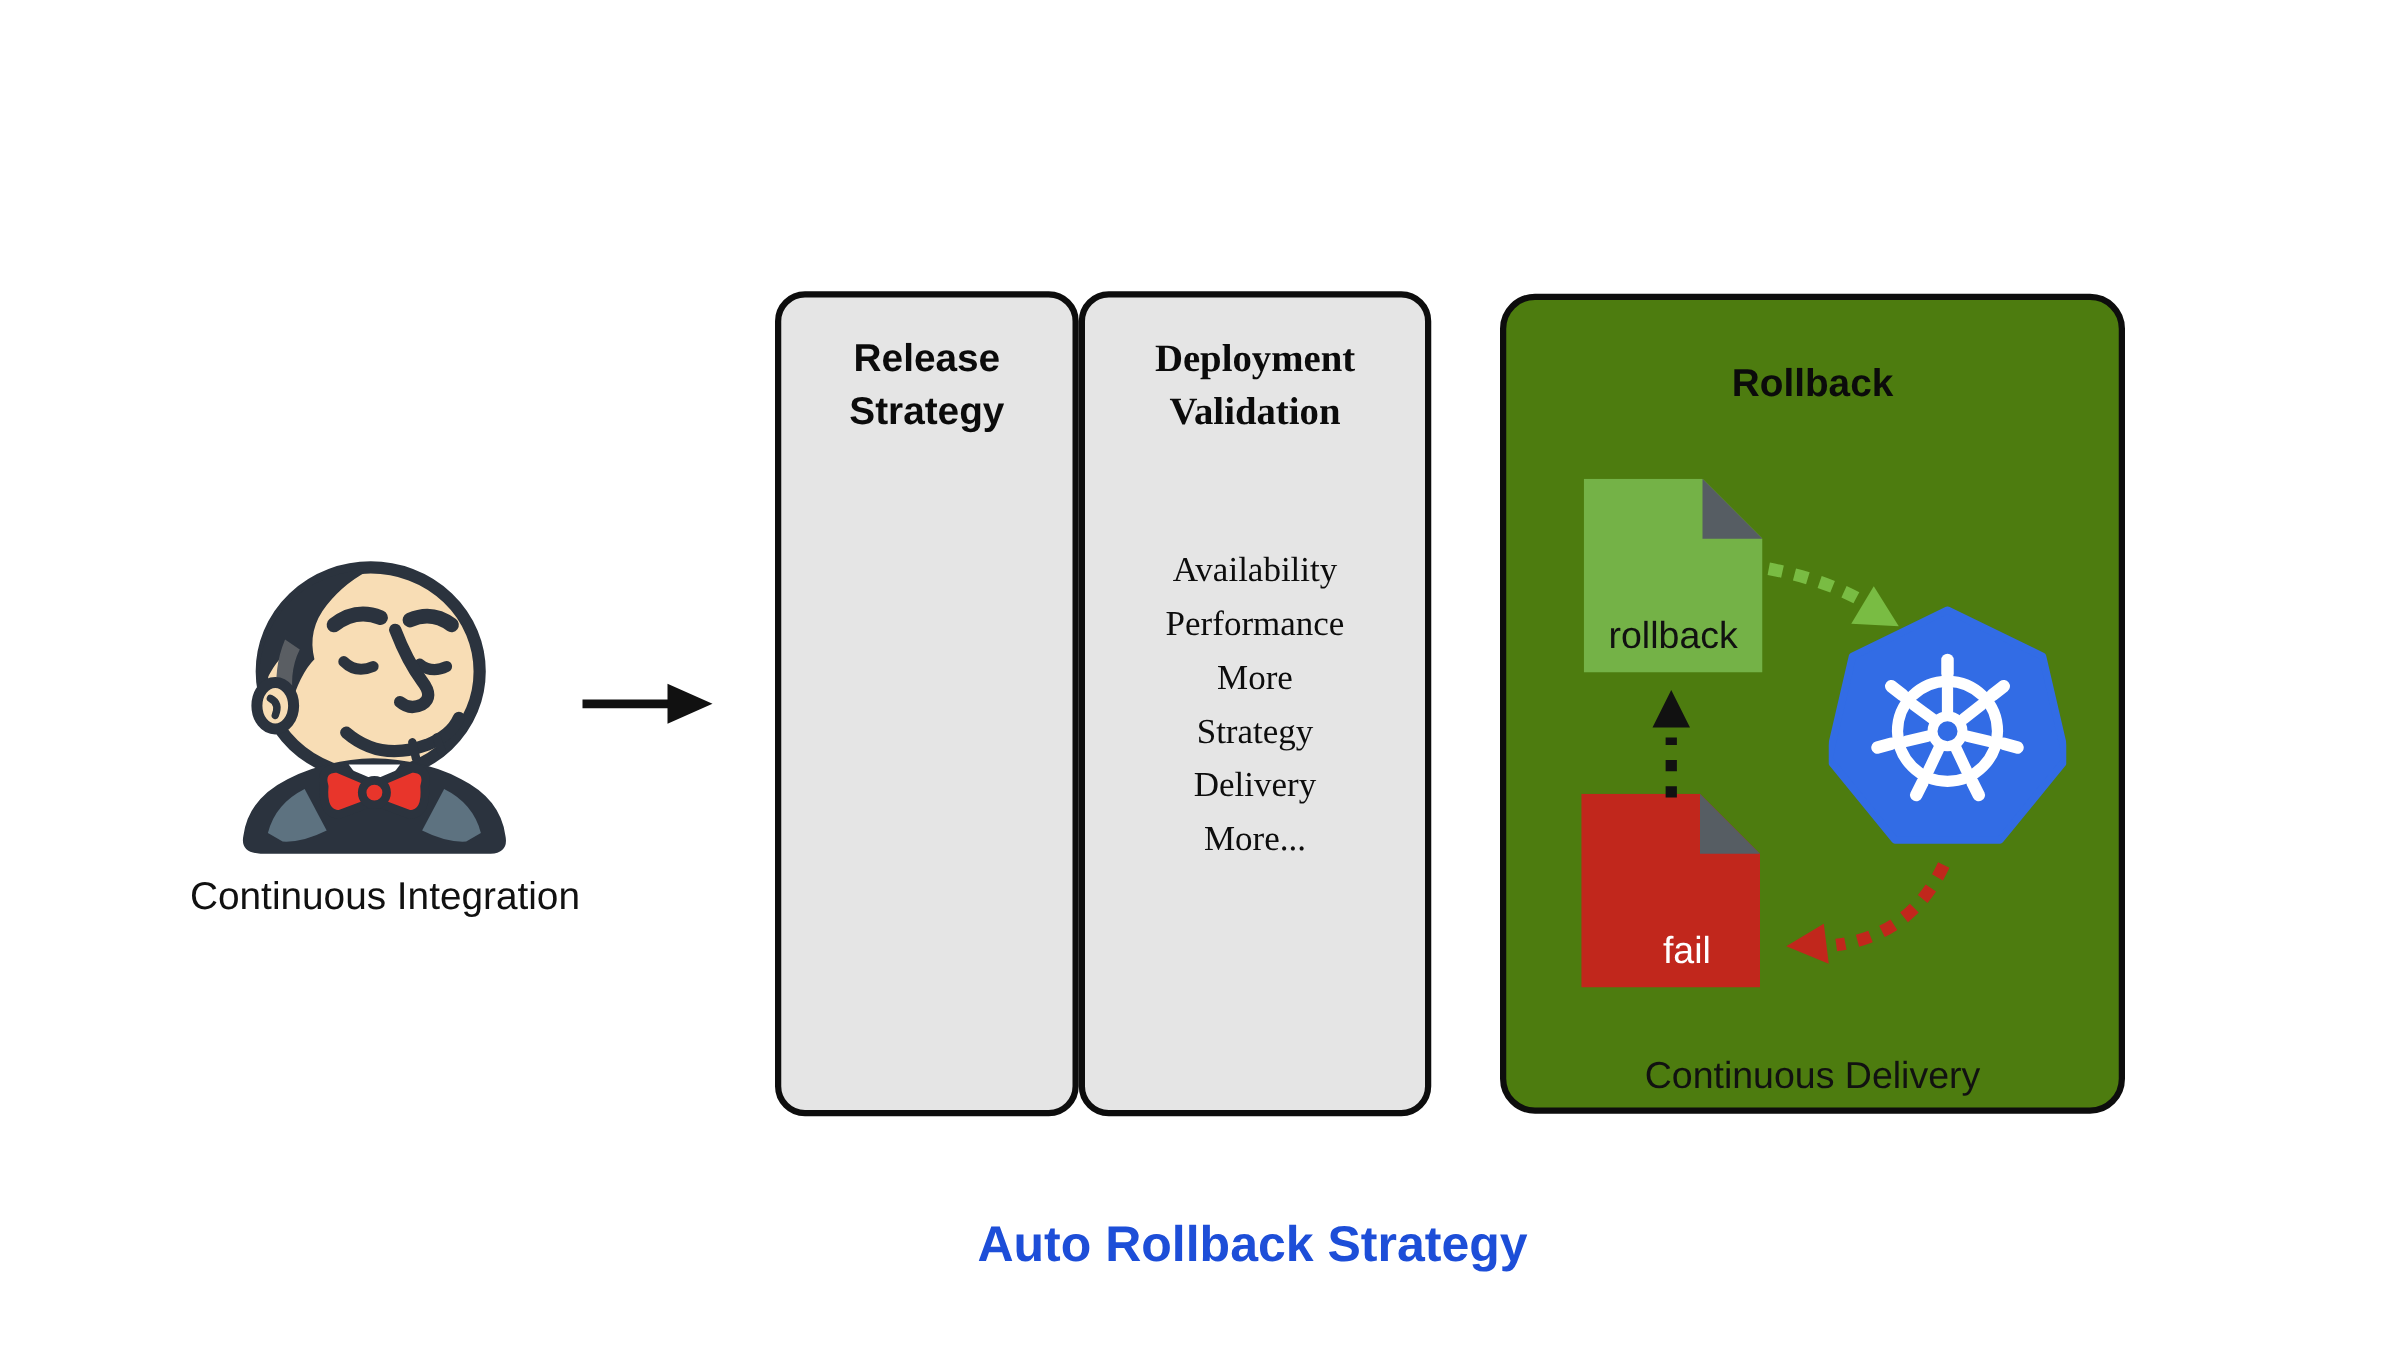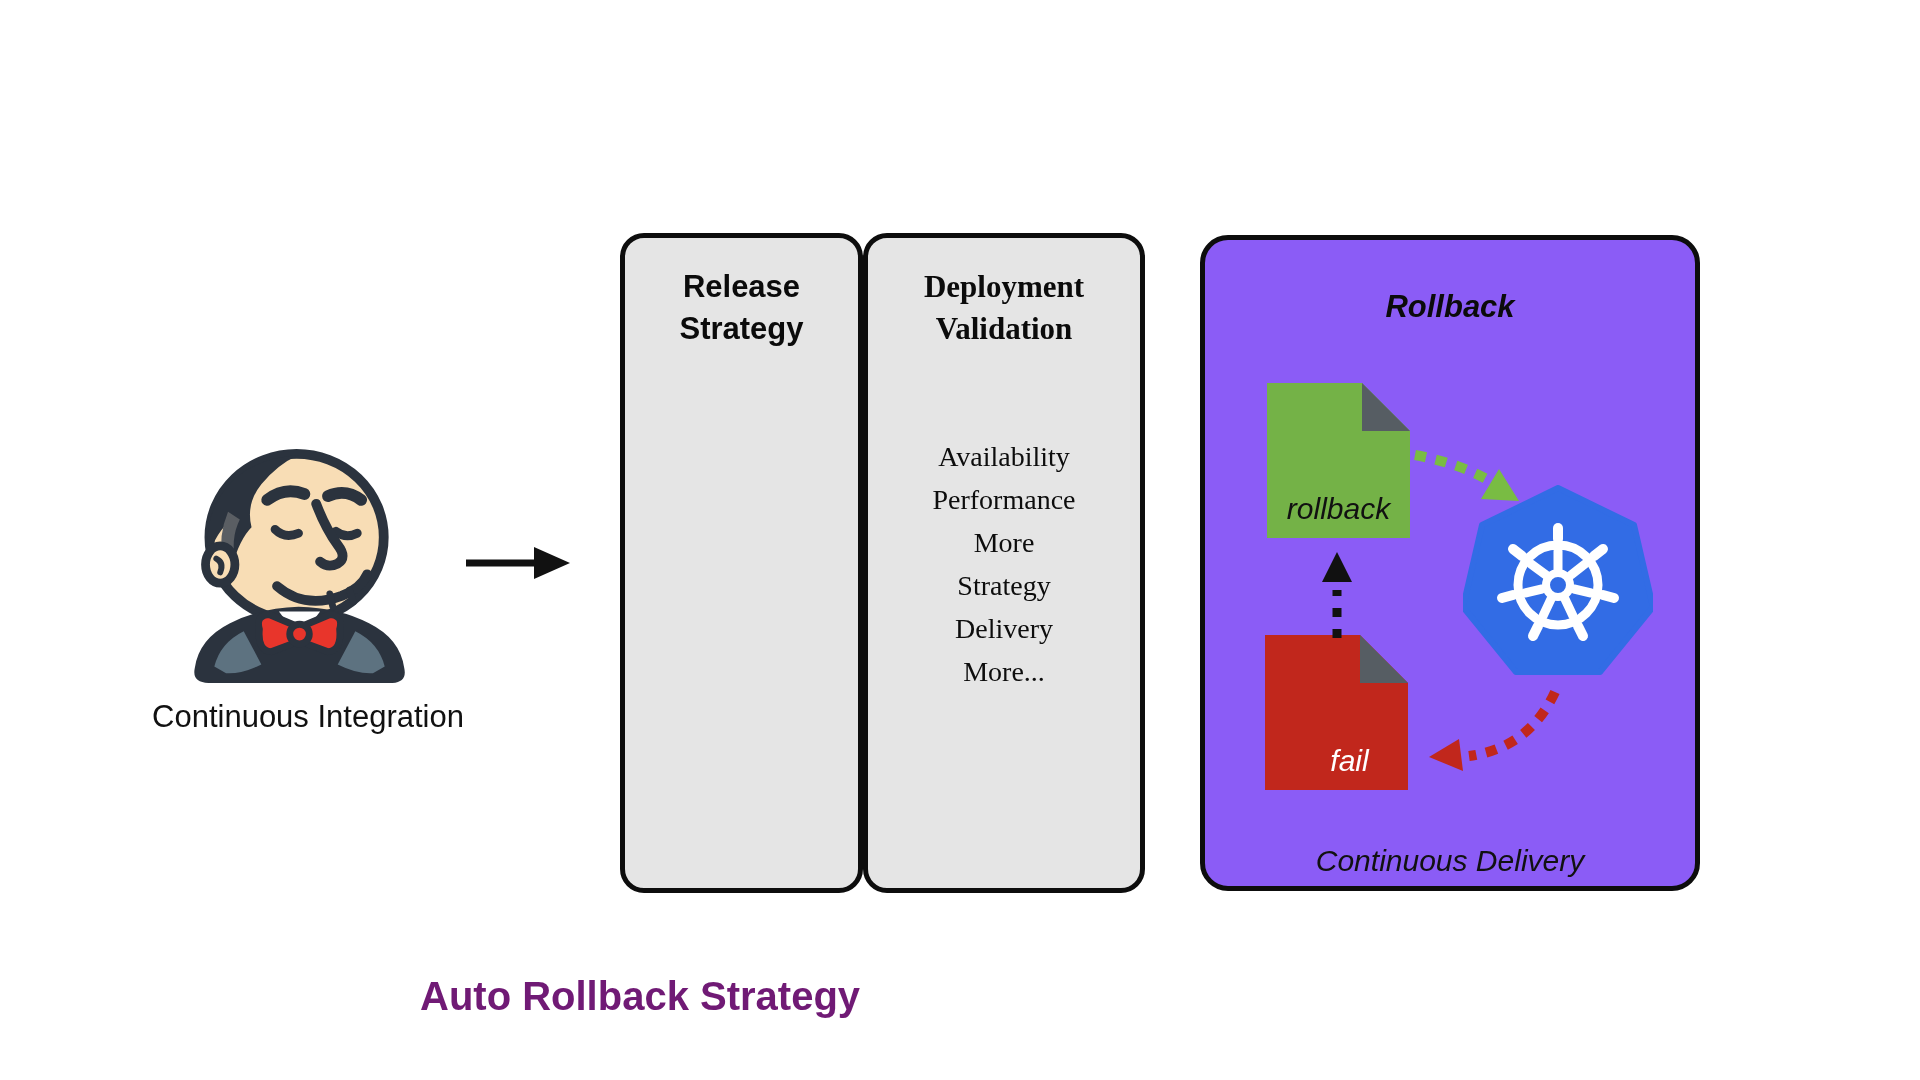--- a/index.html
+++ b/index.html
@@ -11,21 +11,21 @@
   
   .jenkins{left:183px;top:447px;width:235px;height:240px;}
   .ci-label{left:108px;top:698px;width:400px;text-align:center;font-size:31px;line-height:38px;color:#111;}
 
   
   .flow-arrow{left:462px;top:544px;}
 
   
   .panel{border:5px solid #0d0d0d;border-radius:24px;box-sizing:border-box;}
   .panel.gray{background:#e5e5e5;}
-  .panel.white{background:#8b5cf6;font-style:italic;}
+  .panel.white{background:#4d7c0f;}
   .panel-release{left:620px;top:233px;width:243px;height:660px;}
   .panel-validate{left:863px;top:233px;width:282px;height:660px;font-family:Liberation Serif, serif;}
   .panel-rollback{left:1200px;top:235px;width:500px;height:656px;border-radius:28px;}
 
   .panel-title{position:absolute;top:28px;left:0;right:0;text-align:center;
     font-size:31px;font-weight:800;line-height:42px;color:#0b0b0b;}
   .panel-rollback .panel-title{top:46px;}
 
   .canary{position:absolute;top:308px;left:0;right:0;text-align:center;font-size:30px;line-height:43px;}
   .v-list{position:absolute;top:197px;left:0;right:0;text-align:center;font-size:28px;line-height:43px;}
@@ -36,22 +36,22 @@
   .doc-red{left:60px;top:395px;}
   .doc svg{position:absolute;left:0;top:0;}
   .doc-label{position:absolute;bottom:12px;left:0;width:100%;text-align:center;font-size:30px;color:#111;}
   .doc-label.white{color:#ffffff;margin-left:13px;}
 
   .k8s{position:absolute;left:258px;top:245px;}
   .arrows{position:absolute;left:0;top:0;}
 
   .cd-label{position:absolute;top:600px;left:0;right:0;text-align:center;font-size:30px;line-height:42px;color:#111;}
 
-  .main-title{left:420px;top:971px;width:1220px;
-    font-size:40px;font-weight:700;line-height:50px;color:#701a75;}
+  .main-title{left:392px;top:971px;width:1220px;text-align:center;
+    font-size:40px;font-weight:700;line-height:50px;color:#1d4ed8;}
 </style>
 </head>
 <body>
 
 <div class="canvas">
 
   <svg class="abs jenkins" width="235" height="240" viewBox="0 0 240 245">
     <g stroke-linecap="round" stroke-linejoin="round">
       <ellipse cx="116" cy="92" rx="89" ry="85" fill="#f8ddb5" stroke="#2b333e" stroke-width="10"></ellipse>
       <path d="M118,8 Q62,12 38,50 Q21,78 26,112 Q34,86 50,74 Q44,98 50,122 Q58,94 70,82 Q64,58 80,38 Q96,18 118,8 Z" fill="#2b333e"></path>

